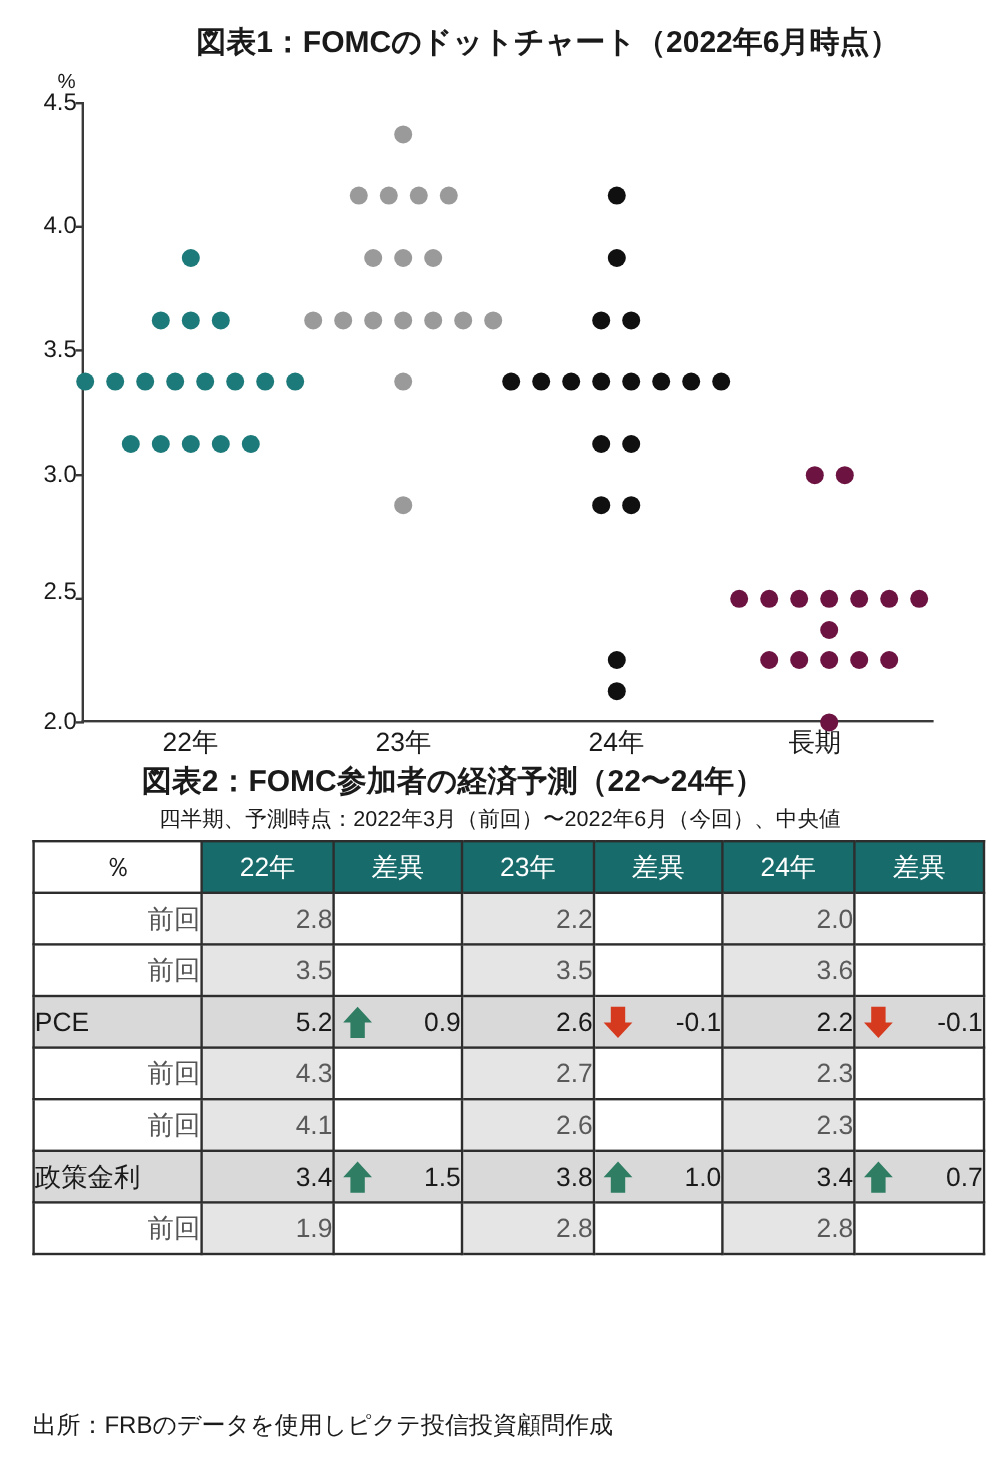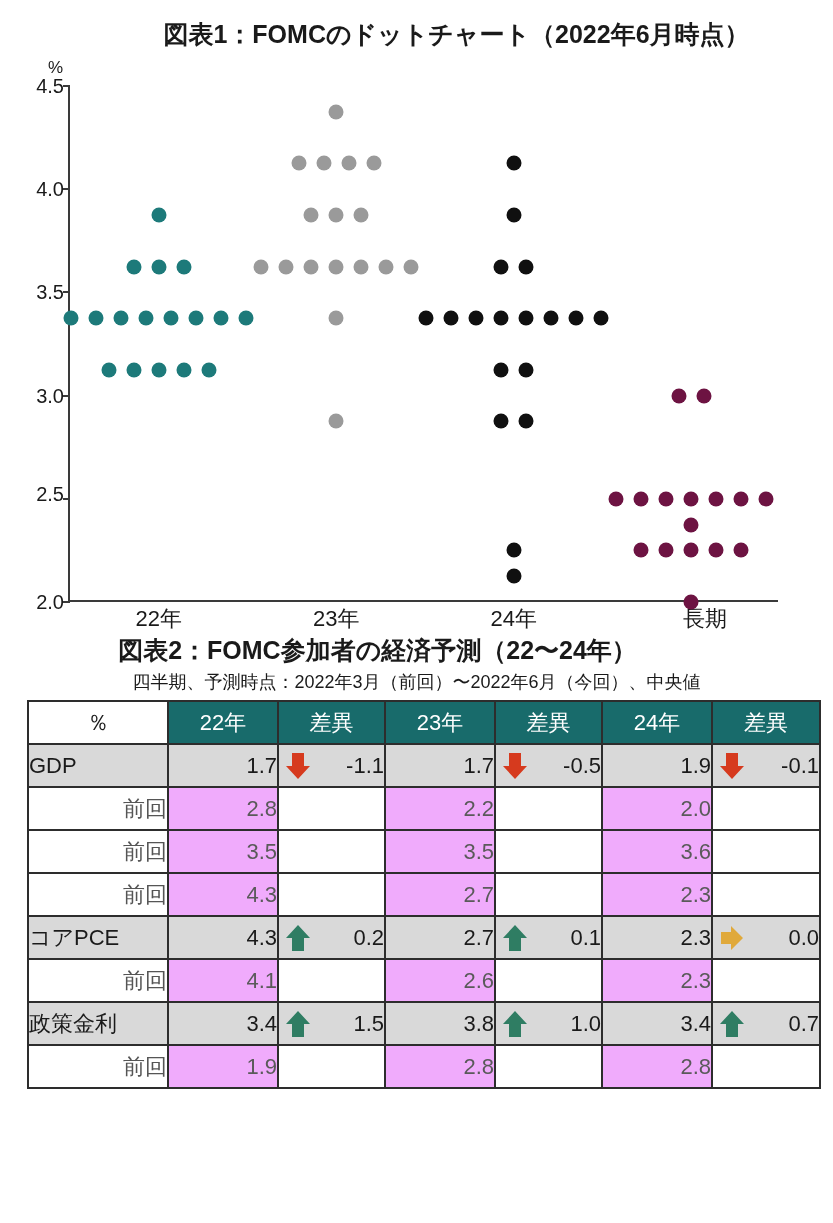--- a/index.html
+++ b/index.html
@@ -141,21 +141,21 @@
     color: #555;
   }
   td.val {
     background: #d9d9d9;
     text-align: right;
     padding-right: 10px;
     font-weight: bold;
     font-size: 24px;
   }
   td.val-prev {
-    background: #f0abfc;
+    background: #e5e5e5;
     text-align: right;
     padding-right: 10px;
     color: #5a5a5a;
     font-size: 22px;
   }
   td.diff {
     background: #d9d9d9;
     text-align: right;
     padding-right: 10px;
     font-weight: bold;
@@ -196,21 +196,21 @@
       <div class="ytickmark" style="top: 309.6px;"></div>
       <div class="ytick" style="top: 206.4px;">3.5</div>
       <div class="ytickmark" style="top: 206.4px;"></div>
       <div class="ytick" style="top: 103.2px;">4.0</div>
       <div class="ytickmark" style="top: 103.2px;"></div>
       <div class="ytick" style="top: 0px;">4.5</div>
       <div class="ytickmark" style="top: 0px;"></div>
       <div class="xtick" style="left: 88.75px;">22年</div>
       <div class="xtick" style="left: 266.25px;">23年</div>
       <div class="xtick" style="left: 443.75px;">24年</div>
-      <div class="xtick" style="left: 635px;">長期</div>
+      <div class="xtick" style="left: 609px;">長期</div>
       <div class="dot" style="left: 88.75px; top: 129px; background: rgb(29, 122, 122);"></div>
       <div class="dot" style="left: 63.75px; top: 180.6px; background: rgb(29, 122, 122);"></div>
       <div class="dot" style="left: 88.75px; top: 180.6px; background: rgb(29, 122, 122);"></div>
       <div class="dot" style="left: 113.75px; top: 180.6px; background: rgb(29, 122, 122);"></div>
       <div class="dot" style="left: 1.25px; top: 232.2px; background: rgb(29, 122, 122);"></div>
       <div class="dot" style="left: 26.25px; top: 232.2px; background: rgb(29, 122, 122);"></div>
       <div class="dot" style="left: 51.25px; top: 232.2px; background: rgb(29, 122, 122);"></div>
       <div class="dot" style="left: 76.25px; top: 232.2px; background: rgb(29, 122, 122);"></div>
       <div class="dot" style="left: 101.25px; top: 232.2px; background: rgb(29, 122, 122);"></div>
       <div class="dot" style="left: 126.25px; top: 232.2px; background: rgb(29, 122, 122);"></div>
@@ -284,75 +284,60 @@
         <th class="hdr" style="width:108px">22年</th>
         <th class="hdr" style="width:105px">差異</th>
         <th class="hdr" style="width:108px">23年</th>
         <th class="hdr" style="width:105px">差異</th>
         <th class="hdr" style="width:108px">24年</th>
         <th class="hdr" style="width:106px">差異</th>
       </tr>
     </thead>
     <tbody id="table-body">
         <tr>
-          <td class="rowlabel">GDP</td>
-          <td class="val">1.7</td>
-          <td class="diff"><svg class="arrow" viewBox="0 0 26 30">
-              <polygon points="13,28 25,15 19,15 19,2 7,2 7,15 1,15" fill="#d63a1e"></polygon>
-            </svg><span>-1.1</span></td>
-          <td class="val">1.7</td>
-          <td class="diff"><svg class="arrow" viewBox="0 0 26 30">
-              <polygon points="13,28 25,15 19,15 19,2 7,2 7,15 1,15" fill="#d63a1e"></polygon>
-            </svg><span>-0.5</span></td>
-          <td class="val">1.9</td>
+          <td class="rowlabel-prev">前回</td>
+          <td class="val-prev">2.8</td>
+          <td class="diff-empty"></td>
+          <td class="val-prev">2.2</td>
+          <td class="diff-empty"></td>
+          <td class="val-prev">2.0</td>
+          <td class="diff-empty"></td>
+        </tr>
+        <tr>
+          <td class="rowlabel-prev">前回</td>
+          <td class="val-prev">3.5</td>
+          <td class="diff-empty"></td>
+          <td class="val-prev">3.5</td>
+          <td class="diff-empty"></td>
+          <td class="val-prev">3.6</td>
+          <td class="diff-empty"></td>
+        </tr>
+        <tr>
+          <td class="rowlabel">PCE</td>
+          <td class="val">5.2</td>
+          <td class="diff"><svg class="arrow" viewBox="0 0 26 30">
+              <polygon points="13,2 25,15 19,15 19,28 7,28 7,15 1,15" fill="#2f7d63"></polygon>
+            </svg><span>0.9</span></td>
+          <td class="val">2.6</td>
           <td class="diff"><svg class="arrow" viewBox="0 0 26 30">
               <polygon points="13,28 25,15 19,15 19,2 7,2 7,15 1,15" fill="#d63a1e"></polygon>
             </svg><span>-0.1</span></td>
-        </tr>
-        <tr>
-          <td class="rowlabel-prev">前回</td>
-          <td class="val-prev">2.8</td>
-          <td class="diff-empty"></td>
-          <td class="val-prev">2.2</td>
-          <td class="diff-empty"></td>
-          <td class="val-prev">2.0</td>
-          <td class="diff-empty"></td>
-        </tr>
-        <tr>
-          <td class="rowlabel-prev">前回</td>
-          <td class="val-prev">3.5</td>
-          <td class="diff-empty"></td>
-          <td class="val-prev">3.5</td>
-          <td class="diff-empty"></td>
-          <td class="val-prev">3.6</td>
-          <td class="diff-empty"></td>
+          <td class="val">2.2</td>
+          <td class="diff"><svg class="arrow" viewBox="0 0 26 30">
+              <polygon points="13,28 25,15 19,15 19,2 7,2 7,15 1,15" fill="#d63a1e"></polygon>
+            </svg><span>-0.1</span></td>
         </tr>
         <tr>
           <td class="rowlabel-prev">前回</td>
           <td class="val-prev">4.3</td>
           <td class="diff-empty"></td>
           <td class="val-prev">2.7</td>
           <td class="diff-empty"></td>
           <td class="val-prev">2.3</td>
           <td class="diff-empty"></td>
-        </tr>
-        <tr>
-          <td class="rowlabel">コアPCE</td>
-          <td class="val">4.3</td>
-          <td class="diff"><svg class="arrow" viewBox="0 0 26 30">
-              <polygon points="13,2 25,15 19,15 19,28 7,28 7,15 1,15" fill="#2f7d63"></polygon>
-            </svg><span>0.2</span></td>
-          <td class="val">2.7</td>
-          <td class="diff"><svg class="arrow" viewBox="0 0 26 30">
-              <polygon points="13,2 25,15 19,15 19,28 7,28 7,15 1,15" fill="#2f7d63"></polygon>
-            </svg><span>0.1</span></td>
-          <td class="val">2.3</td>
-          <td class="diff"><svg class="arrow" viewBox="0 0 26 30">
-              <polygon points="24,15 12,3 12,9 2,9 2,21 12,21 12,27" fill="#e0a93b"></polygon>
-            </svg><span>0.0</span></td>
         </tr>
         <tr>
           <td class="rowlabel-prev">前回</td>
           <td class="val-prev">4.1</td>
           <td class="diff-empty"></td>
           <td class="val-prev">2.6</td>
           <td class="diff-empty"></td>
           <td class="val-prev">2.3</td>
           <td class="diff-empty"></td>
         </tr>
@@ -376,13 +361,14 @@
           <td class="val-prev">1.9</td>
           <td class="diff-empty"></td>
           <td class="val-prev">2.8</td>
           <td class="diff-empty"></td>
           <td class="val-prev">2.8</td>
           <td class="diff-empty"></td>
         </tr>
       </tbody>
   </table>
 
+  <div class="src">出所：FRBのデータを使用しピクテ投信投資顧問作成</div>
 </div>
 
 </body></html>

